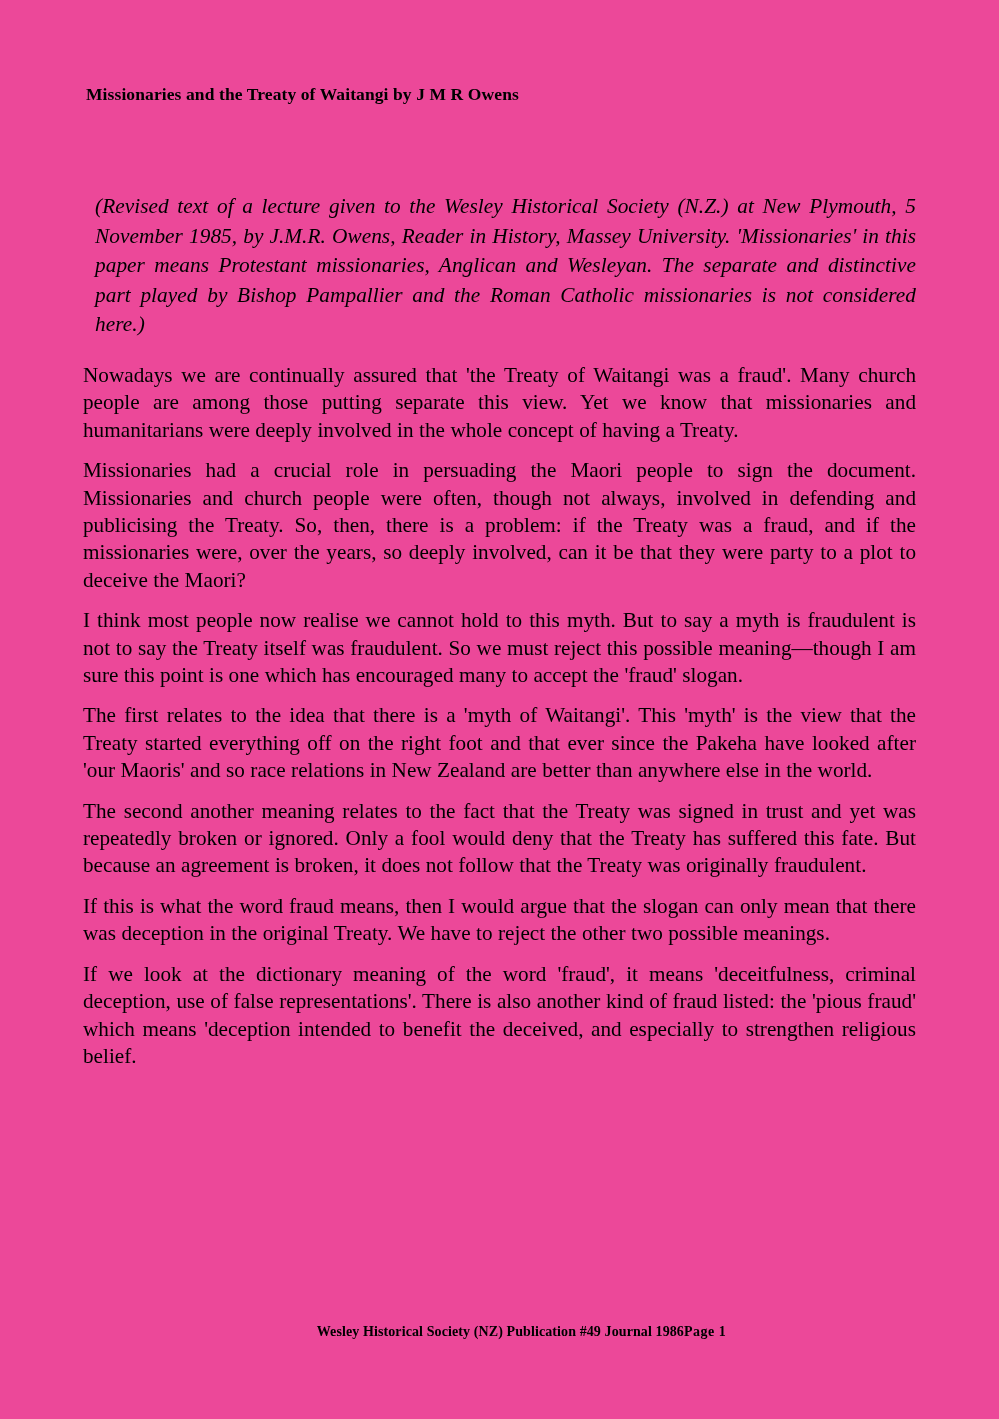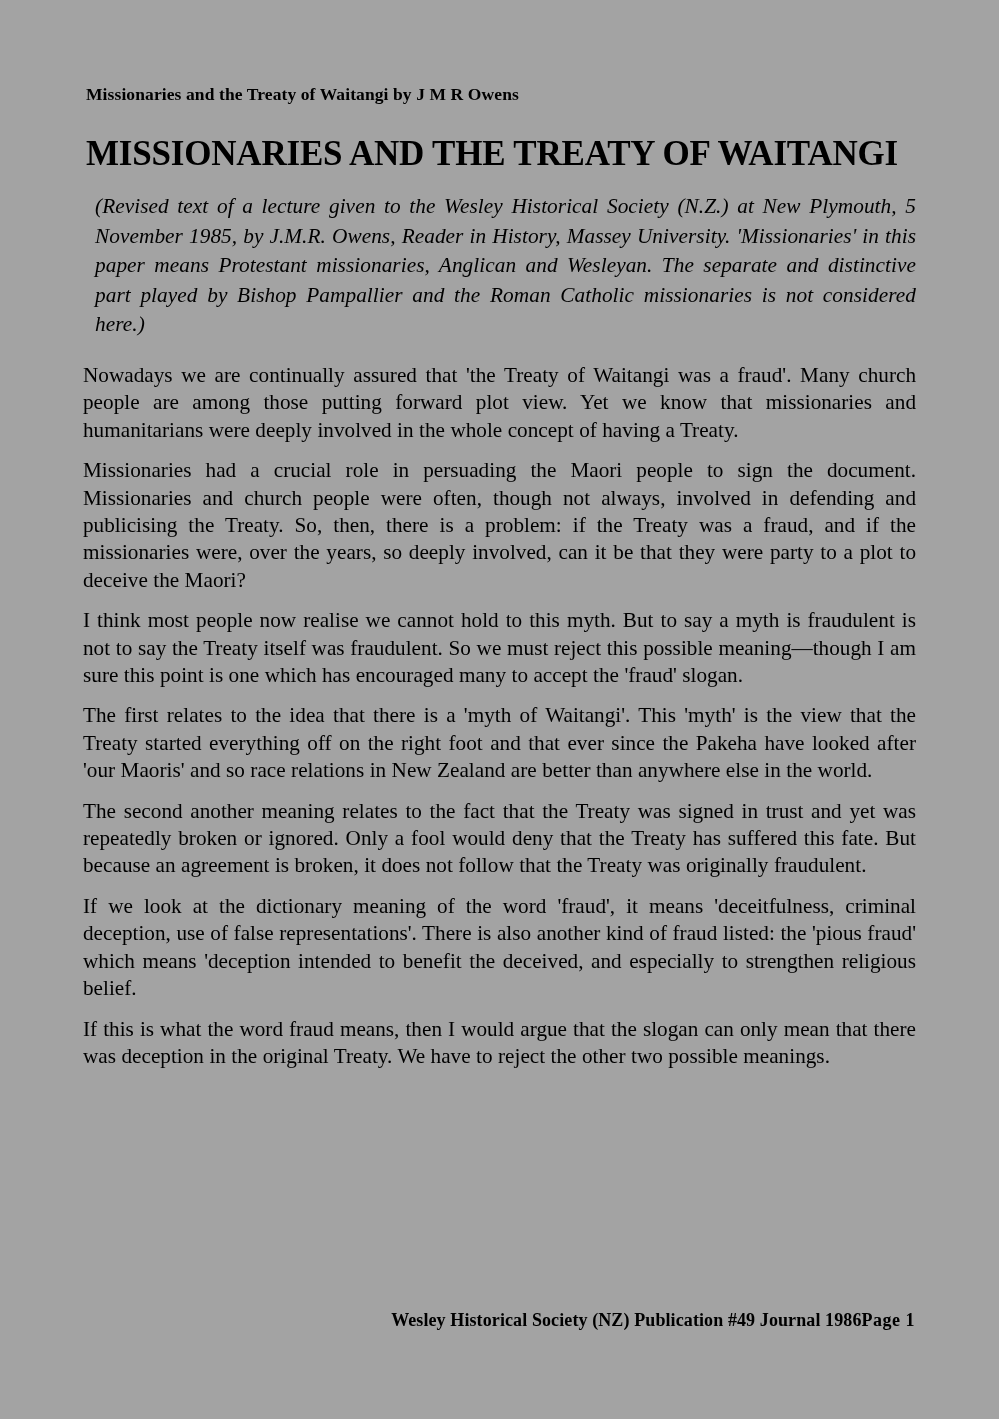--- a/index.html
+++ b/index.html
@@ -15,21 +15,21 @@
     font-family: "Liberation Serif", "DejaVu Serif", serif;
     color: #000000;
     -webkit-font-smoothing: antialiased;
   }
   .page {
     position: absolute;
     left: 0;
     top: 0;
     width: 999px;
     height: 1419px;
-    background: #a3a3a3;
+    background: #ec4899;
     box-sizing: border-box;
   }
 
   
   .running-header {
     position: absolute;
     left: 86px;
     top: 83px;
     width: 830px;
     font-size: 17.5px;
@@ -82,50 +82,49 @@
   }
   .body-para:last-child { margin-bottom: 0; }
 
   
   .footer {
     position: absolute;
     left: 128px;
     right: 84px;
     top: 1308px;
     display: flex;
-    justify-content: flex-end;
+    justify-content: center;
     align-items: baseline;
-    font-size: 18px;
+    font-size: 14px;
     font-weight: bold;
     line-height: 24px;
     letter-spacing: 0.1px;
   }
   .footer-left { white-space: nowrap; }
-  .footer-right { white-space: nowrap; letter-spacing: 0.5px; }
+  .footer-right { white-space: nowrap; letter-spacing: 0.5px; margin-top: 12px; }
 </style>
 </head>
 <body>
 
 <div class="page">
 
   <div class="running-header">Missionaries and the Treaty of Waitangi by J M R Owens</div>
 
-  <h1 class="doc-title">MISSIONARIES AND THE TREATY OF WAITANGI</h1>
 
   <div class="content">
 
     <p class="abstract">(Revised text of a lecture given to the Wesley Historical Society (N.Z.) at New Plymouth, 5 November 1985, by J.M.R. Owens, Reader in History, Massey University. 'Missionaries' in this paper means Protestant missionaries, Anglican and Wesleyan. The separate and distinctive part played by Bishop Pampallier and the Roman Catholic missionaries is not considered here.)</p>
 
-    <p class="body-para">Nowadays we are continually assured that 'the Treaty of Waitangi was a fraud'. Many church people are among those putting forward plot view. Yet we know that missionaries and humanitarians were deeply involved in the whole concept of having a Treaty.</p>
+    <p class="body-para">Nowadays we are continually assured that 'the Treaty of Waitangi was a fraud'. Many church people are among those putting separate this view. Yet we know that missionaries and humanitarians were deeply involved in the whole concept of having a Treaty.</p>
     <p class="body-para">Missionaries had a crucial role in persuading the Maori people to sign the document. Missionaries and church people were often, though not always, involved in defending and publicising the Treaty. So, then, there is a problem: if the Treaty was a fraud, and if the missionaries were, over the years, so deeply involved, can it be that they were party to a plot to deceive the Maori?</p>
     <p class="body-para">I think most people now realise we cannot hold to this myth. But to say a myth is fraudulent is not to say the Treaty itself was fraudulent. So we must reject this possible meaning—though I am sure this point is one which has encouraged many to accept the 'fraud' slogan.</p>
     <p class="body-para">The first relates to the idea that there is a 'myth of Waitangi'. This 'myth' is the view that the Treaty started everything off on the right foot and that ever since the Pakeha have looked after 'our Maoris' and so race relations in New Zealand are better than anywhere else in the world.</p>
     <p class="body-para">The second another meaning relates to the fact that the Treaty was signed in trust and yet was repeatedly broken or ignored. Only a fool would deny that the Treaty has suffered this fate. But because an agreement is broken, it does not follow that the Treaty was originally fraudulent.</p>
+    <p class="body-para">If this is what the word fraud means, then I would argue that the slogan can only mean that there was deception in the original Treaty. We have to reject the other two possible meanings.</p>
     <p class="body-para">If we look at the dictionary meaning of the word 'fraud', it means 'deceitfulness, criminal deception, use of false representations'. There is also another kind of fraud listed: the 'pious fraud' which means 'deception intended to benefit the deceived, and especially to strengthen religious belief.</p>
-    <p class="body-para">If this is what the word fraud means, then I would argue that the slogan can only mean that there was deception in the original Treaty. We have to reject the other two possible meanings.</p>
 
   </div>
 
   <div class="footer">
     <span class="footer-left">Wesley Historical Society (NZ) Publication #49 Journal 1986</span>
     <span class="footer-right">Page  1</span>
   </div>
 
 </div>
 

